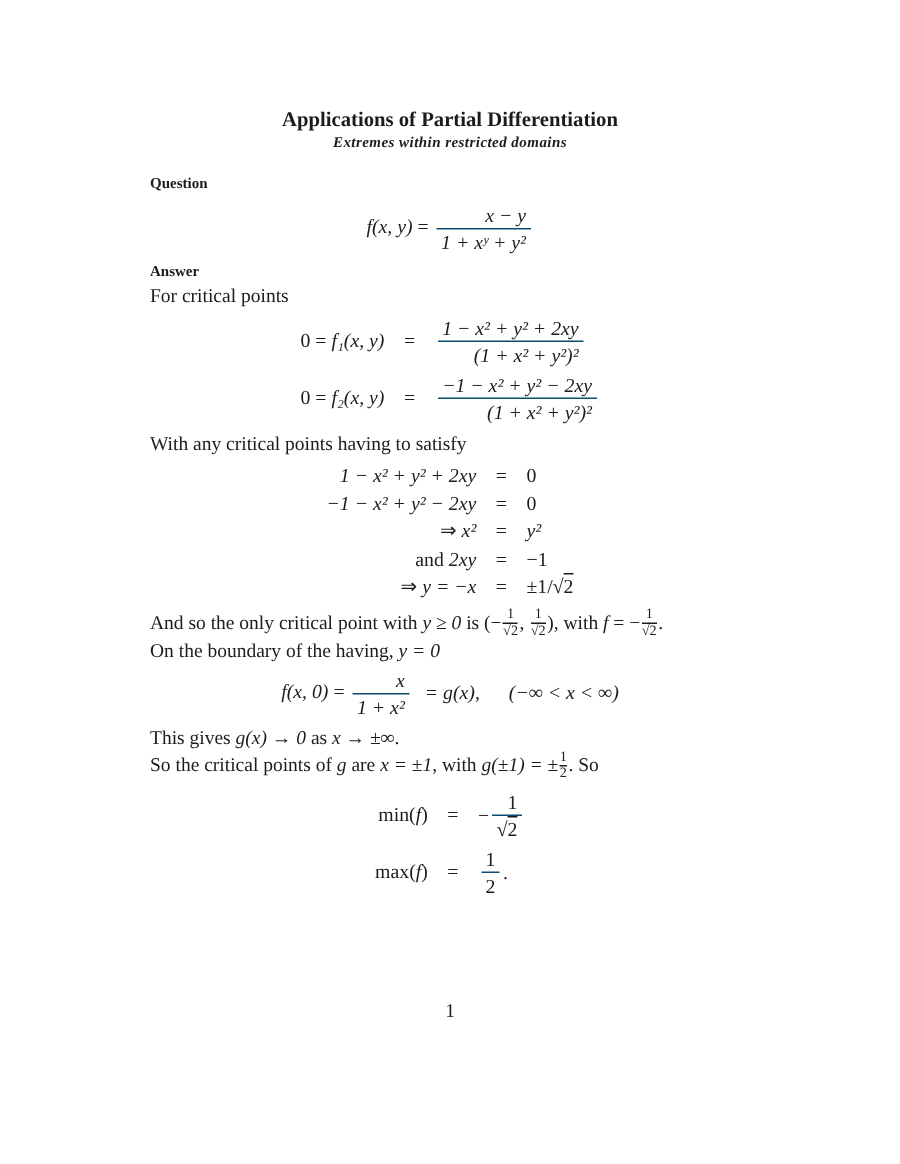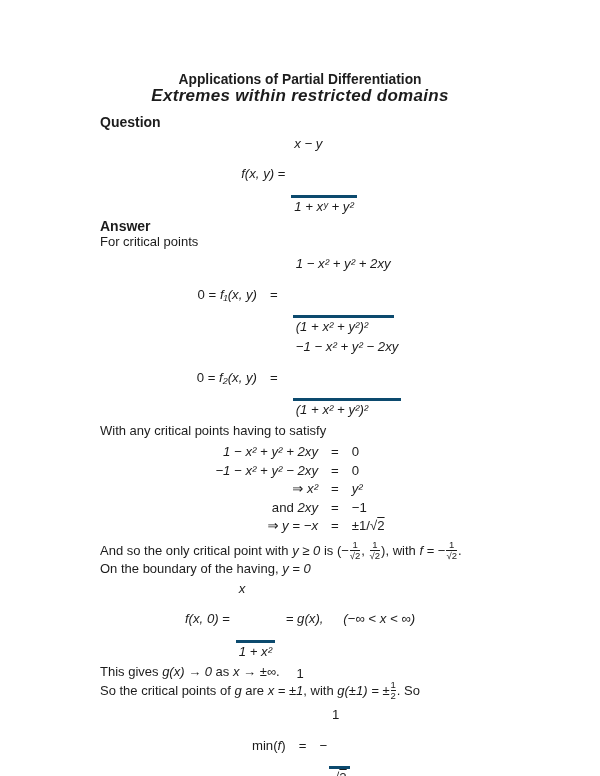--- a/index.html
+++ b/index.html
@@ -1,38 +1,38 @@
 <!DOCTYPE html>
 <html><head>
 <meta charset="utf-8">
 <style>
   html,body{margin:0;padding:0;background:#ffffff;}
   .page{
     position:relative;
     width:600px;height:776px;
     background:#ffffff;
     color:#1c1c1c;
-    font-family:Liberation Sans, sans-serif;
+    font-family:Liberation Serif, serif;
     overflow:hidden;
   }
   .doc{
     position:absolute;left:100px;top:72px;width:400px;
     font-size:13px;line-height:15.5px;
   }
   .rm{font-style:normal;}
   .math,.it{font-style:italic;}
   .title1{font-size:13.8px;font-weight:bold;text-align:center;line-height:15.5px;}
-  .title2{font-size:17px;font-weight:bold;font-style:italic;text-align:center;line-height:15.5px;letter-spacing:0.3px;}
-  .heading{font-weight:bold;font-size:14px;}
+  .title2{font-size:10px;font-weight:bold;font-style:italic;text-align:center;line-height:15.5px;letter-spacing:0.3px;}
+  .heading{font-weight:bold;font-size:10px;}
   .mt12{margin-top:12px;}
   .line{margin:0;}
   .display{text-align:center;margin:5px 0;font-size:13.2px;}
-  .frac{display:inline-block;vertical-align:middle;text-align:left;margin:0 2px;}
+  .frac{display:inline-block;vertical-align:middle;text-align:right;margin:0 2px;}
   .frac .num{display:block;line-height:15px;padding:0 3px 1px;}
-  .frac .den{display:block;line-height:15px;border-top:3px solid #0c4a6e;padding:1px 3px 0;margin-top:43px;}
+  .frac .den{display:block;line-height:15px;border-top:1px solid #0c4a6e;padding:1px 3px 0;}
   .sfrac{display:inline-block;vertical-align:-0.42em;text-align:center;font-size:9.5px;line-height:10px;margin:0 1px;}
   .sfrac .num{display:block;}
   .sfrac .den{display:block;border-top:1px solid #1c1c1c;}
   .rad{text-decoration:overline;}
   .vmid{vertical-align:middle;}
   .eqgrid{display:grid;grid-template-columns:auto auto auto;justify-content:center;align-items:center;column-gap:13px;row-gap:5px;margin:6px 0;font-size:13.2px;}
   .c1{justify-self:end;}
   .c3{justify-self:start;}
   .sys{row-gap:3px;}
   .range{margin-left:16px;}

